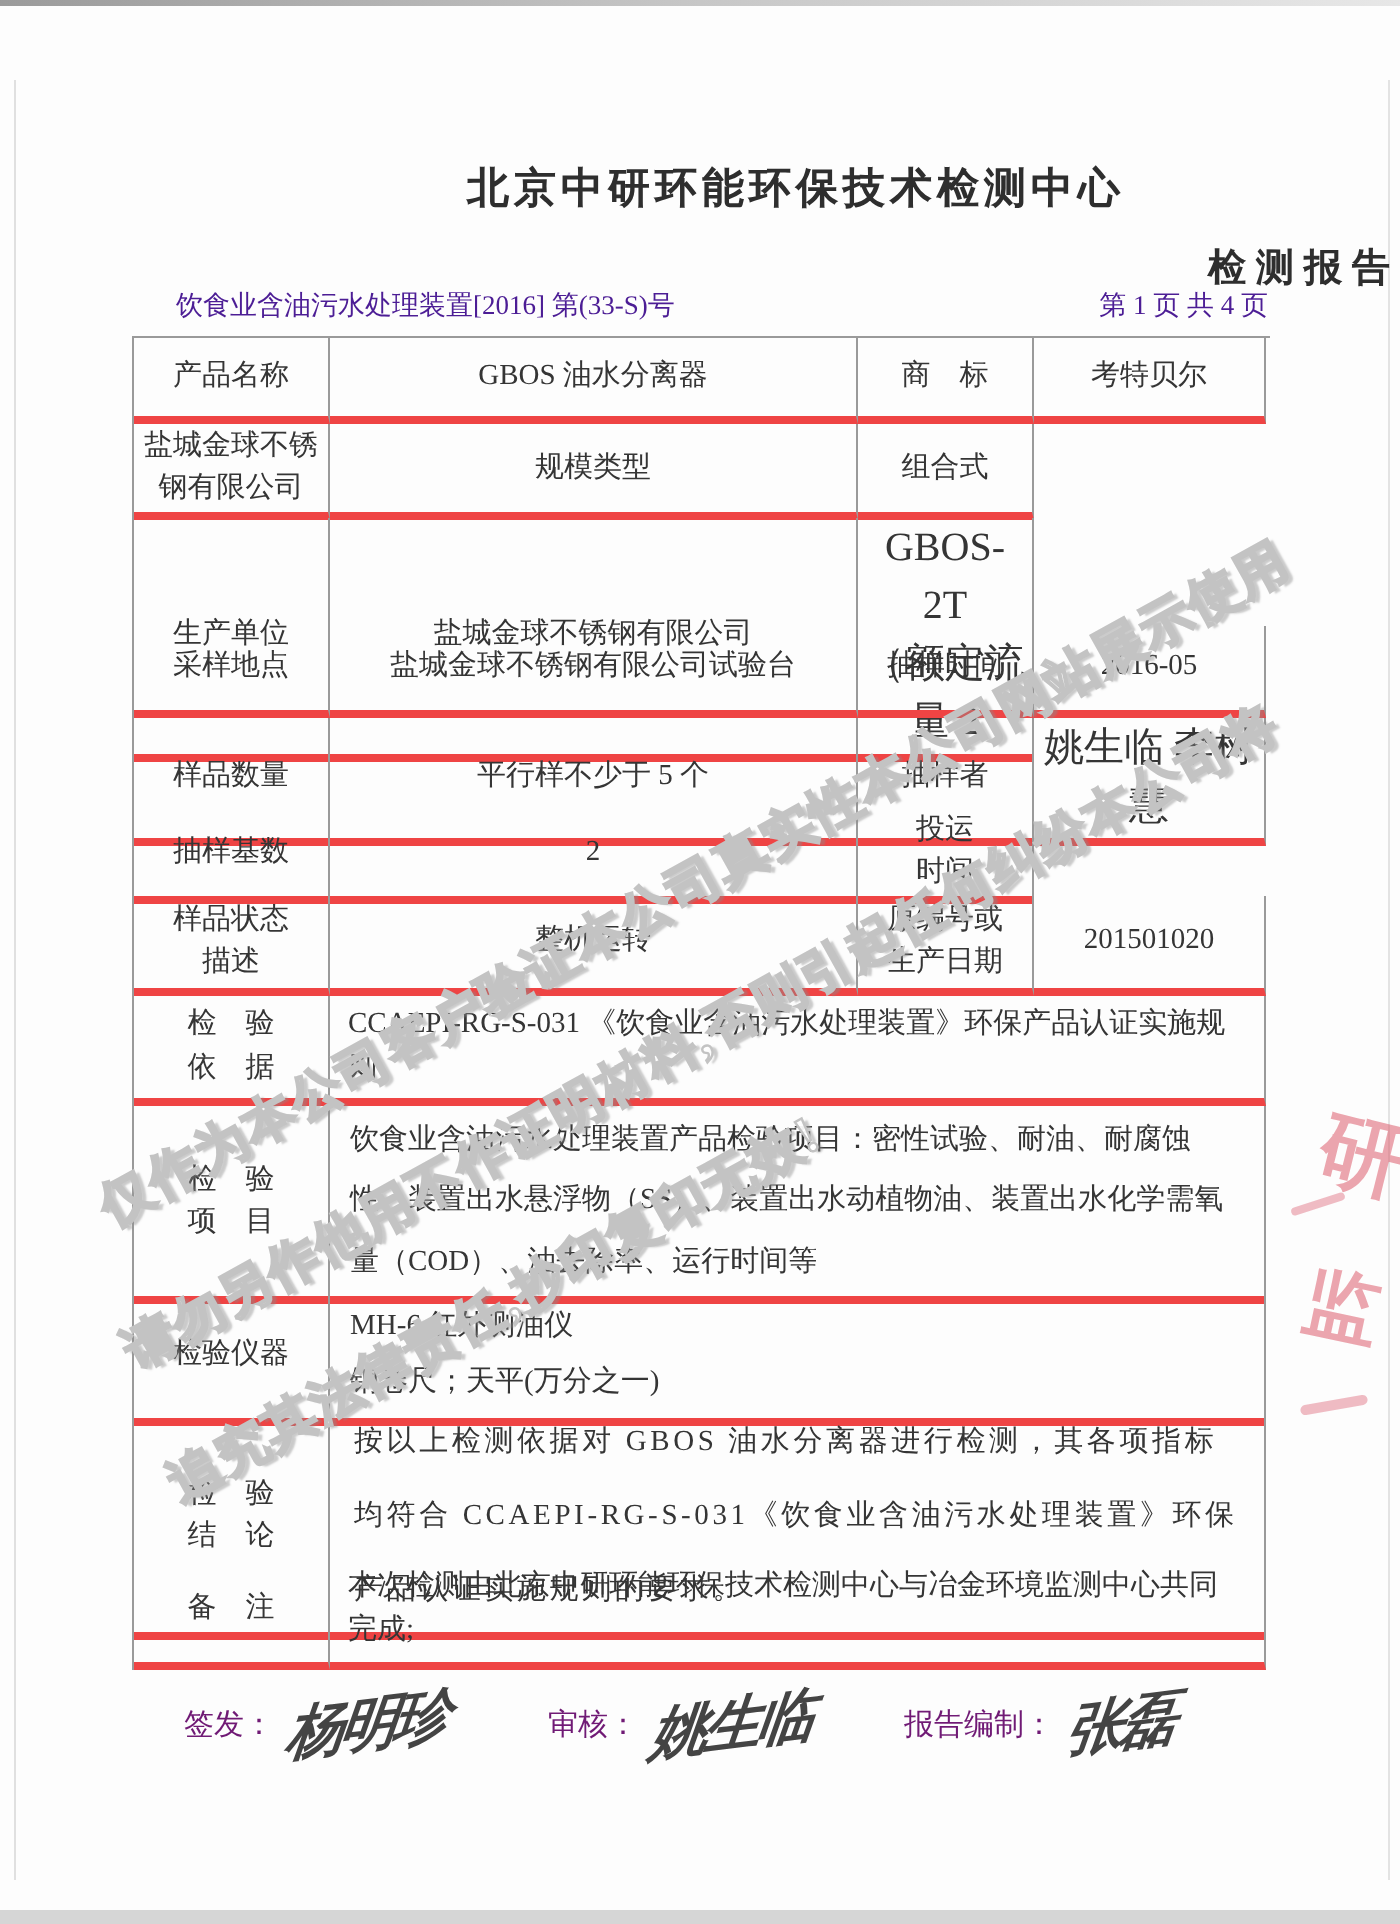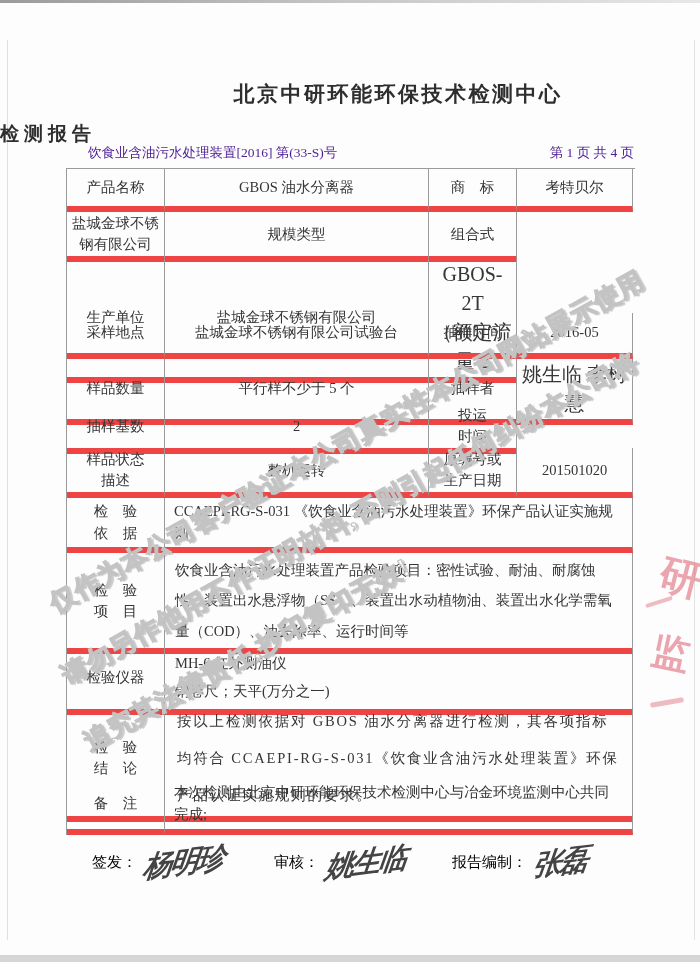--- a/index.html
+++ b/index.html
@@ -9,41 +9,41 @@
     font-family:"Liberation Serif","DejaVu Serif",serif;
   }
   .edge-top{position:absolute;top:0;left:0;width:700px;height:3px;
     background:linear-gradient(to right,#7a7a7a,#b5b5b5 50%,#e0e0e0);opacity:.75;}
   .edge-bottom{position:absolute;bottom:0;left:0;width:700px;height:7px;background:#d6d6d6;}
   .edge-left{position:absolute;top:40px;left:7px;width:1px;height:900px;background:rgba(150,150,150,.28);}
   .edge-right{position:absolute;top:40px;right:5px;width:1px;height:900px;background:rgba(150,150,150,.25);}
 
   .doc-title{position:absolute;top:80px;left:0;width:700px;text-align:center;
     font-size:21px;font-weight:bold;letter-spacing:2.5px;color:#2e2e2e;margin-left:48px;}
-  .doc-subtitle{position:absolute;top:121px;left:0;width:700px;text-align:left;
+  .doc-subtitle{position:absolute;top:121px;left:0;width:700px;text-align:right;
     font-size:19px;font-weight:bold;letter-spacing:5px;color:#2e2e2e;}
   .meta-row{position:absolute;top:144px;left:88px;width:546px;display:flex;
     justify-content:space-between;font-size:13.5px;color:#4c1d95;}
 
   .report-table{position:absolute;top:168px;left:66px;width:568px;
     border-top:1px solid #9a9a9a;border-left:1px solid #9a9a9a;z-index:1;}
   .trow{display:grid;grid-template-columns:98px 264px 88px 116px;}
   .trow.merged{grid-template-columns:98px 468px;}
-  .c{border-right:1px solid #9a9a9a;border-bottom:6px solid #ef4444;
+  .c{border-right:1px solid #9a9a9a;border-bottom:4px solid #ef4444;
     display:flex;align-items:center;justify-content:center;text-align:center;
     font-size:14.5px;white-space:pre-line;line-height:1.45;color:#353535;padding:1px 3px;box-sizing:border-box;}
   .c.small{font-size:20px;}
   .c.cl{justify-content:flex-start;text-align:left;padding:2px 9px;}
   .c.spaced{letter-spacing:1.8px;line-height:2.55;padding:2px 12px;}
   .c.items{line-height:2.1;padding:2px 10px;}
   .c.instr{line-height:1.9;padding:4px 10px;}
 
   .sig-row{position:absolute;top:843px;left:92px;width:540px;display:flex;z-index:2;}
   .sig-block{display:flex;align-items:flex-start;}
-  .sig-label{font-size:15px;color:#000000;margin-top:10px;white-space:nowrap;}
+  .sig-label{font-size:15px;color:#701a75;margin-top:10px;white-space:nowrap;}
   .sig-name{font-size:29px;font-style:italic;font-weight:600;color:#2b2b2b;
     transform:rotate(-7deg) skewX(-14deg);letter-spacing:-2px;opacity:.88;margin:0 6px;}
   .sig-gap1{width:44px;} .sig-gap2{width:40px;}
 
   .wm{position:absolute;transform-origin:0 50%;transform:rotate(-29deg);
     font-size:26px;font-weight:bold;letter-spacing:1px;white-space:nowrap;
     color:rgba(255,255,255,.93);-webkit-text-stroke:1.2px #c3c3c3;
     text-shadow:2px 2px 1px rgba(140,140,140,.45);z-index:5;pointer-events:none;}
   .wm1{left:52px;top:588px;}
   .wm2{left:64px;top:660px;}

